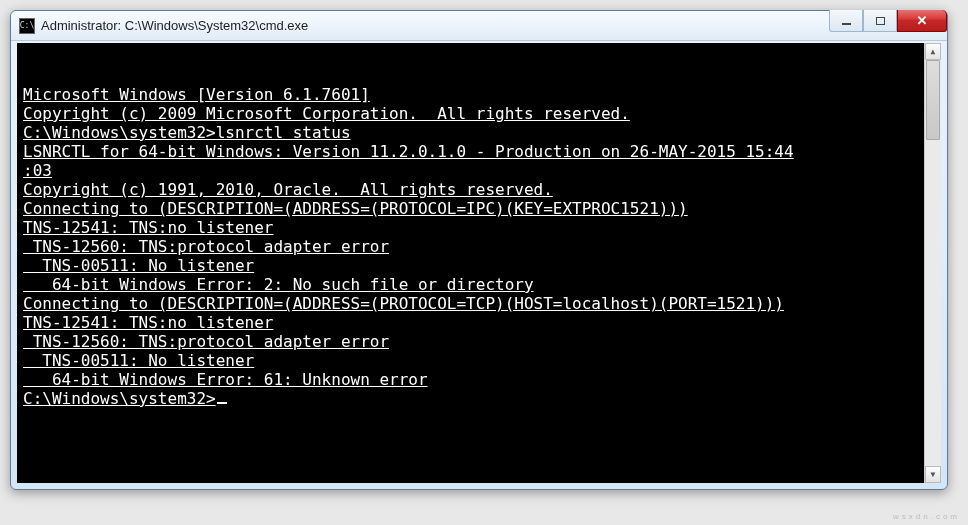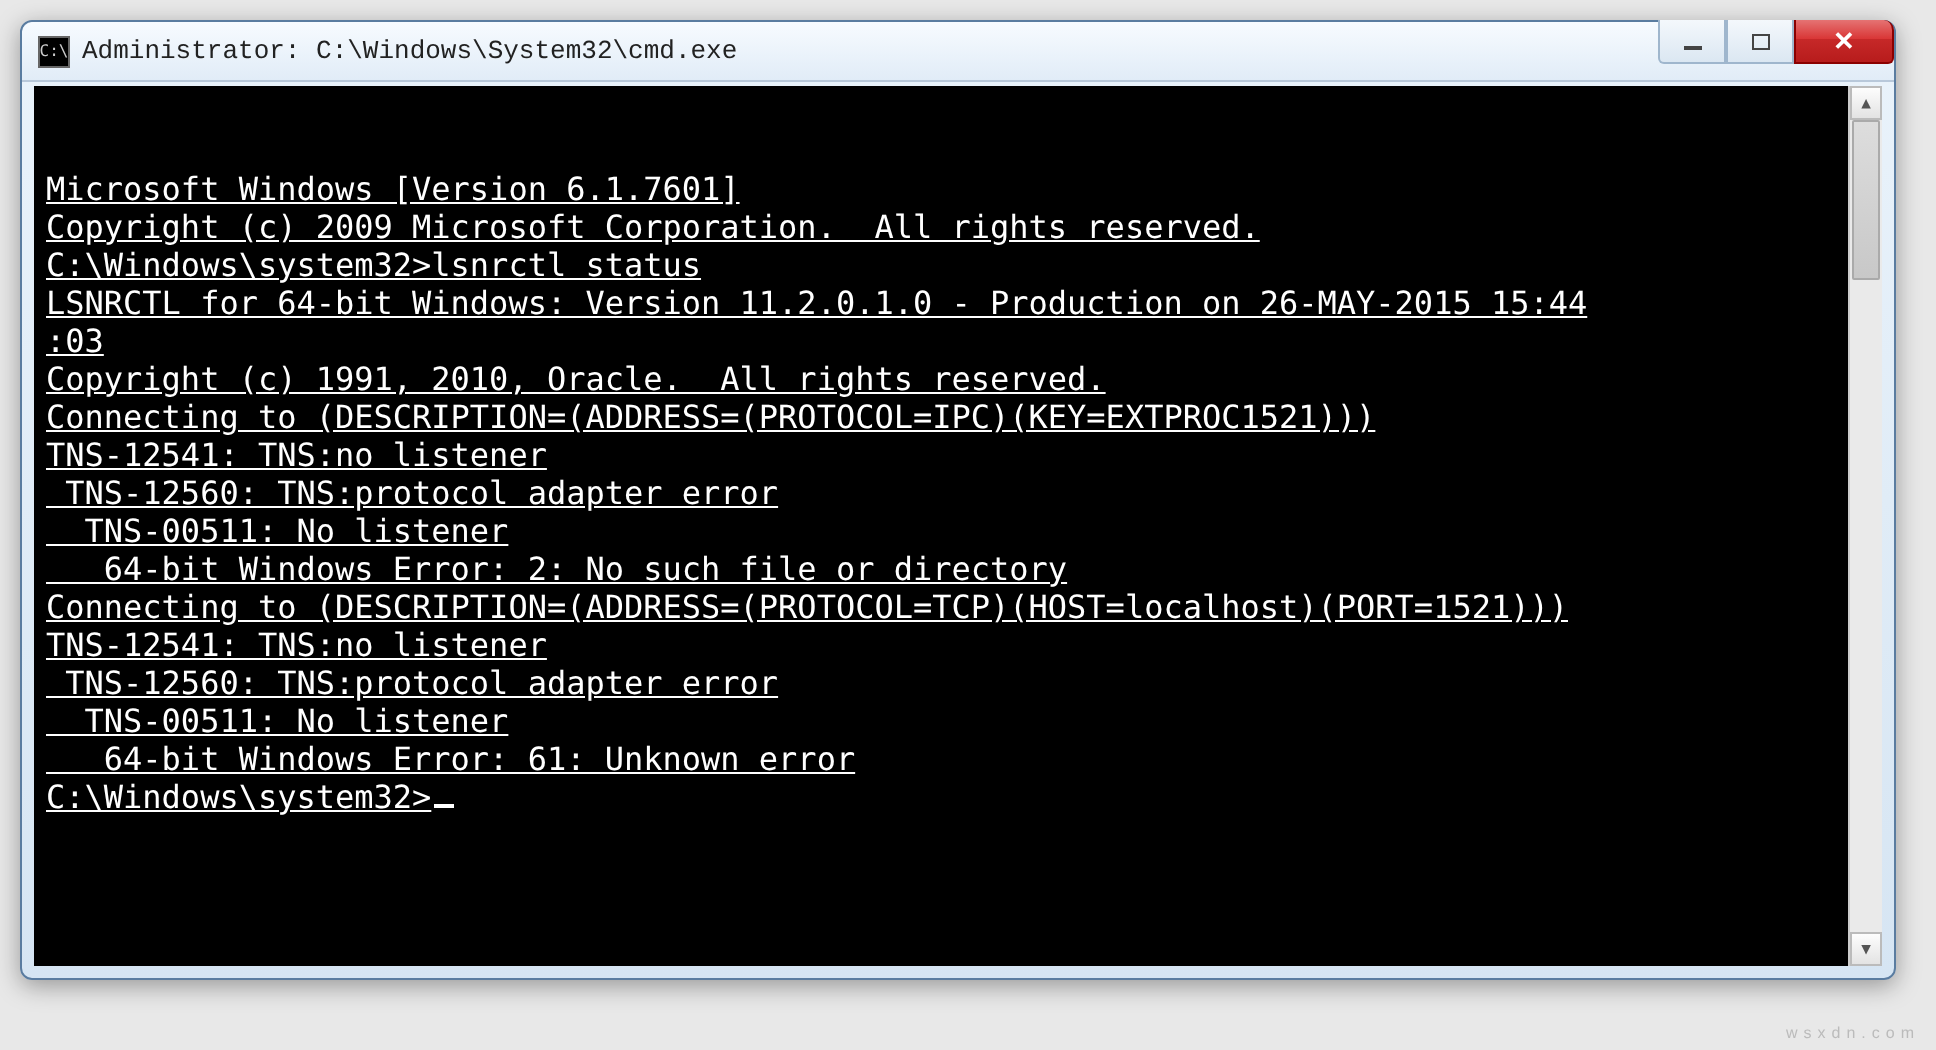--- a/index.html
+++ b/index.html
@@ -44,21 +44,20 @@
     align-items: center;
     justify-content: center;
     font-size: 8px;
     color: #ccc;
     font-family: monospace;
   }
   .title-text {
     flex: 1;
     font-size: 13px;
     color: #222;
-    font-family: Liberation Mono, monospace;
   }
   .win-controls {
     display: flex;
     align-items: flex-start;
     height: 100%;
   }
   .win-btn {
     width: 34px;
     height: 22px;
     margin-top: -1px;

